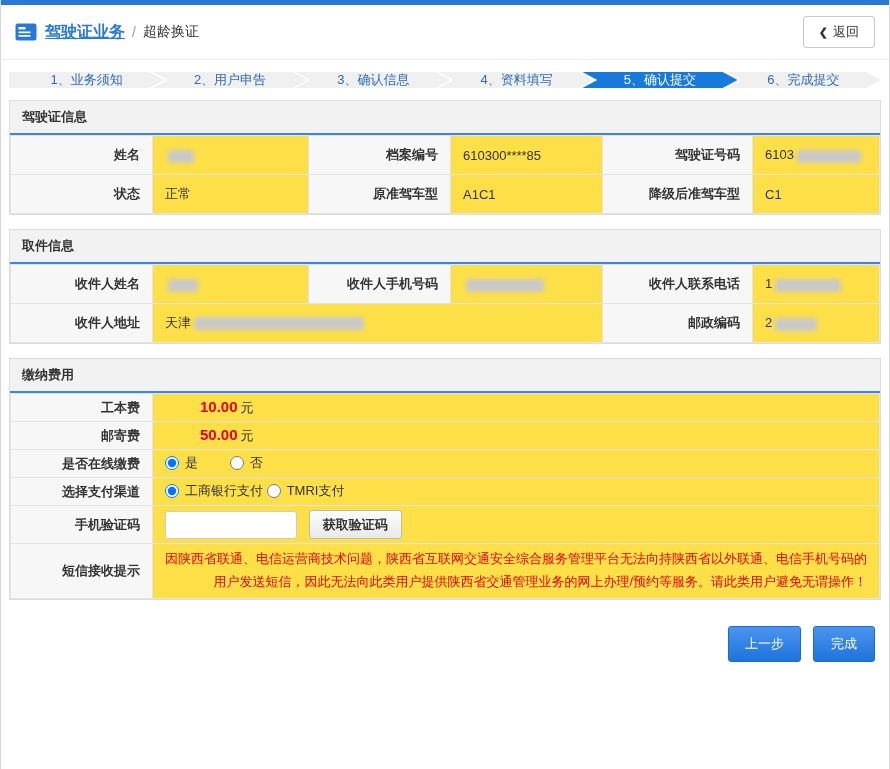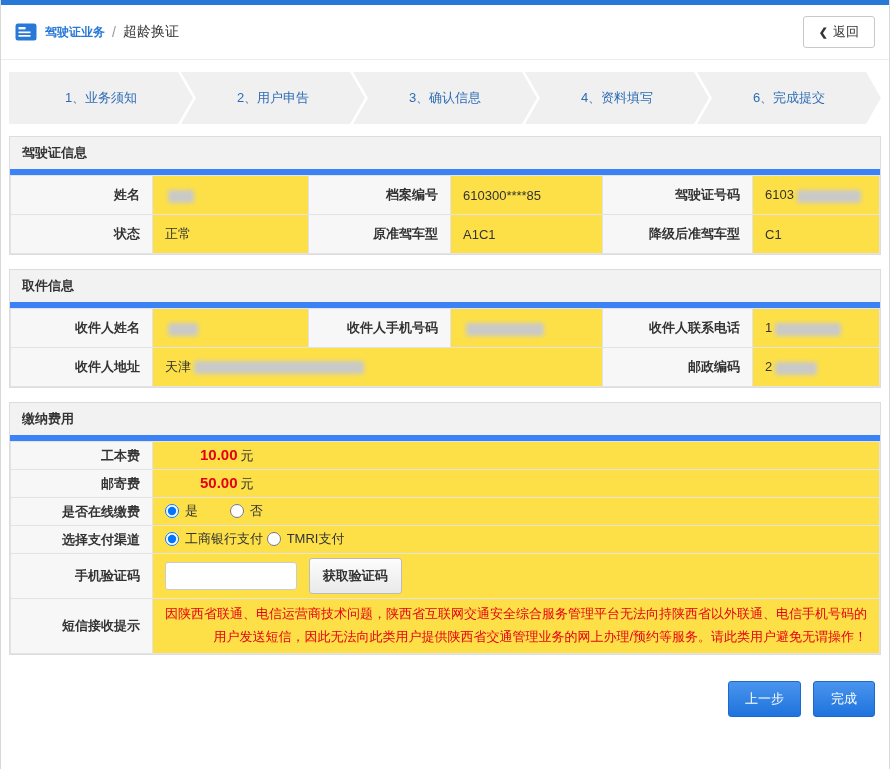--- a/index.html
+++ b/index.html
@@ -12,54 +12,54 @@
   body{
     width:890px;height:769px;overflow:hidden;background:#fff;color:#333;
     font-family:"Liberation Sans","DejaVu Sans",sans-serif;font-size:13px;
   }
   .page{display:flex;flex-direction:column;height:100%;border-left:1px solid #d8d8d8;border-right:1px solid #d8d8d8;}
   .topbar{height:5px;background:var(--accent);flex:none;}
 
   
   .header{display:flex;align-items:center;padding:11px 14px;border-bottom:1px solid #ececec;}
   .hicon{display:inline-flex;margin-right:8px;}
-  .title{font-size:12px;font-weight:bold;color:var(--accent);}
+  .title{font-size:16px;font-weight:bold;color:var(--accent);text-decoration:underline;}
   .hsep{margin:0 7px;color:#999;font-size:14px;}
   .subtitle{font-size:14px;color:#333;}
   .back-btn{margin-left:auto;display:inline-flex;align-items:center;gap:5px;padding:6px 15px;
     background:#fff;border:1px solid #c9c9c9;border-radius:3px;font-size:13px;color:#333;cursor:pointer;}
   .back-btn .chev{font-size:11px;font-weight:bold;line-height:1;}
 
   
-  .steps{display:flex;margin:12px 8px;height:52px;flex:none;}
+  .steps{display:flex;margin:12px 8px;height:16px;flex:none;}
   .step{flex:1;display:flex;align-items:center;justify-content:center;background:#f0f0f0;color:#2d6cb5;
     font-size:13px;clip-path:polygon(0 0, calc(100% - 15px) 0, 100% 50%, calc(100% - 15px) 100%, 0 100%, 15px 50%);}
   .step:first-child{clip-path:polygon(0 0, calc(100% - 15px) 0, 100% 50%, calc(100% - 15px) 100%, 0 100%);}
   .step + .step{margin-left:-12px;}
   .step.active{background:var(--step-active);color:#fff;}
 
   
   .section{margin:0 8px 14px;border:1px solid #ddd;flex:none;}
-  .section-title{background:#f2f2f2;padding:7px 12px;font-weight:bold;color:#333;border-bottom:6px solid #3b82f6;}
+  .section-title{background:#f2f2f2;padding:7px 12px;font-weight:bold;color:#333;border-bottom:2px solid #3b82f6;}
   table.grid{width:100%;border-collapse:collapse;}
   .grid td{border:1px solid #e3e3e3;padding:10px 12px;font-size:13px;vertical-align:middle;}
   .grid td.lbl{background:#f7f7f7;text-align:right;font-weight:bold;color:#333;white-space:nowrap;}
   .grid td.val{background:#fde047;color:#333;}
 
   .redact{display:inline-block;height:13px;border-radius:2px;background:#c9c9c9;filter:blur(2px);
     vertical-align:middle;margin-left:3px;}
 
   
   .fees td{padding:4px 12px;}
   .fee-amount{color:var(--fee-red);font-weight:bold;font-size:15px;margin-left:35px;}
   .fee-unit{color:#333;font-size:13px;margin-left:3px;}
   .radio-opt{display:inline-flex;align-items:center;gap:6px;margin-right:28px;cursor:pointer;}
   .radio-opt input{margin:0;width:14px;height:14px;cursor:pointer;}
   .code-input{width:132px;height:28px;border:1px solid #ccc;border-radius:3px;padding:0 8px;font-size:13px;vertical-align:middle;}
-  .code-btn{margin-left:8px;height:36px;padding:0 13px;background:linear-gradient(#fdfdfd,#e9e9e9);
+  .code-btn{margin-left:8px;height:29px;padding:0 13px;background:linear-gradient(#fdfdfd,#e9e9e9);
     border:1px solid #bbb;border-radius:3px;font-size:13px;font-weight:bold;color:#333;vertical-align:middle;cursor:pointer;}
   .sms-note{color:var(--fee-red);line-height:1.75;display:block;text-align:right;}
 
   
   .actions{display:flex;justify-content:flex-end;gap:12px;padding:12px 14px 16px;flex:none;}
   .btn-primary{min-width:62px;padding:8px 16px;background:linear-gradient(#4a94ee,#1e73dd);
     border:1px solid #1b6ace;border-radius:3px;color:#fff;font-size:13px;cursor:pointer;}
 </style>
 </head>
 <body>
@@ -91,20 +91,23 @@
       </div>
     <div class="step">
         <span>2、用户申告</span>
       </div>
     <div class="step">
         <span>3、确认信息</span>
       </div>
     <div class="step">
         <span>4、资料填写</span>
       </div>
+    <div class="step active">
+        <span>5、确认提交</span>
+      </div>
     <div class="step">
         <span>6、完成提交</span>
       </div>
   </div>
 
   <div class="section">
     <div class="section-title">驾驶证信息</div>
     <table class="grid">
       <colgroup>
           <col style="width:142px">

